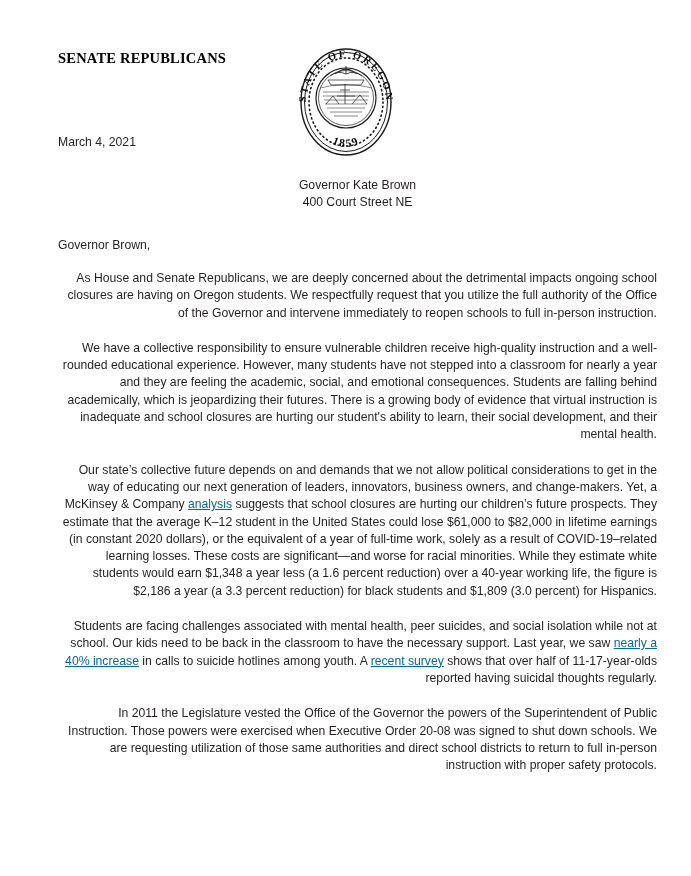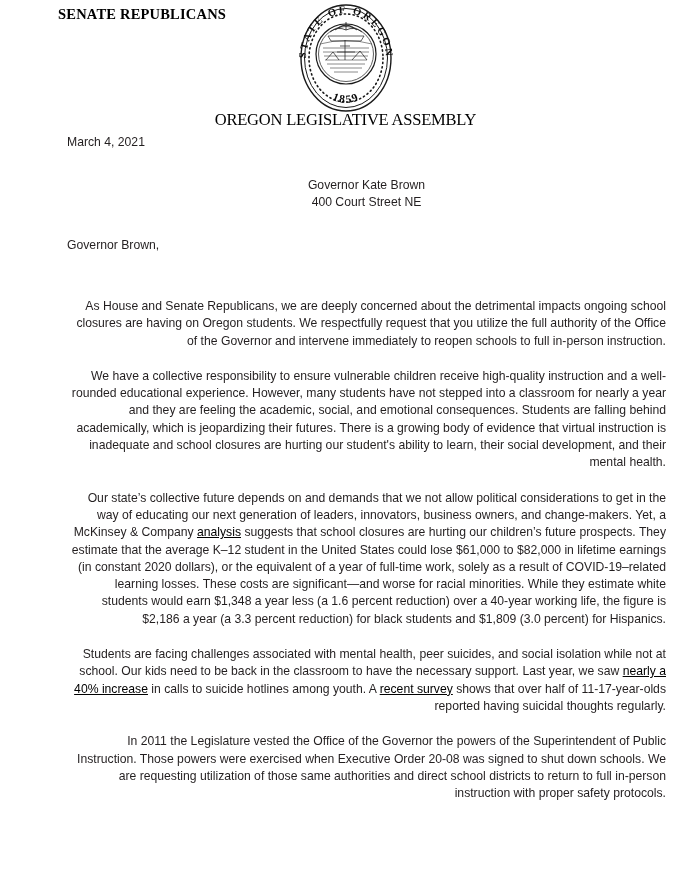--- a/index.html
+++ b/index.html
@@ -13,20 +13,21 @@
     position: relative;
     overflow: hidden;
     font-family: "Liberation Sans", sans-serif;
     color: #231f20;
   }
 
   
   .letterhead {
     position: relative;
     height: 134px;
+    margin-top: 44px;
   }
   .lh-title {
     position: absolute;
     top: 6px;
     font-family: "Liberation Serif", serif;
     font-weight: bold;
     font-size: 14.5px;
     letter-spacing: 0.2px;
     color: #000;
     white-space: nowrap;
@@ -52,48 +53,48 @@
     text-align: center;
     font-family: "Liberation Serif", serif;
     font-size: 16.5px;
     letter-spacing: -0.2px;
     color: #000;
   }
 
   
   .sheet {
     position: absolute;
-    left: 67px;
+    left: 58px;
     top: 134px;
     width: 599px;
   }
   .date-line {
     font-size: 12.2px;
     line-height: 17px;
     margin: 0 0 26px 0;
   }
   .addr {
     font-size: 12.2px;
     line-height: 17px;
     margin: 0 0 26px 0;
     text-align: center;
   }
   .salutation {
     font-size: 12.2px;
     line-height: 17px;
-    margin: 0 0 44px 0;
+    margin: 0 0 16px 0;
   }
   p.para {
     font-size: 12.2px;
     line-height: 17.3px;
     margin: 0 0 18px 0;
     text-align: right;
   }
   a.doclink {
-    color: #000000;
+    color: #0369a1;
     text-decoration: underline;
   }
 </style>
 </head>
 <body>
 
 <div class="letterhead">
 
   <div class="lh-title lh-left">SENATE REPUBLICANS</div>
 
@@ -142,21 +143,20 @@
       </defs>
       <text font-family="Liberation Serif, serif" font-size="10.5" font-weight="bold" letter-spacing="2.3" fill="#0d0d0d">
         <textPath href="#sealTopArc" startOffset="50%" text-anchor="middle">STATE OF OREGON</textPath>
       </text>
       <text font-family="Liberation Serif, serif" font-size="11.5" font-weight="bold" letter-spacing="1.6" fill="#0d0d0d">
         <textPath href="#sealBotArc" startOffset="50%" text-anchor="middle">1859</textPath>
       </text>
     </svg>
   </div>
 
-  <div class="assembly-name">OREGON LEGISLATIVE ASSEMBLY</div>
 </div>
 
 <div class="sheet">
 
   <div class="date-line">March 4, 2021</div>
 
   <div class="addr">
     <div>Governor Kate Brown</div>
     <div>400 Court Street NE</div>
   </div>

